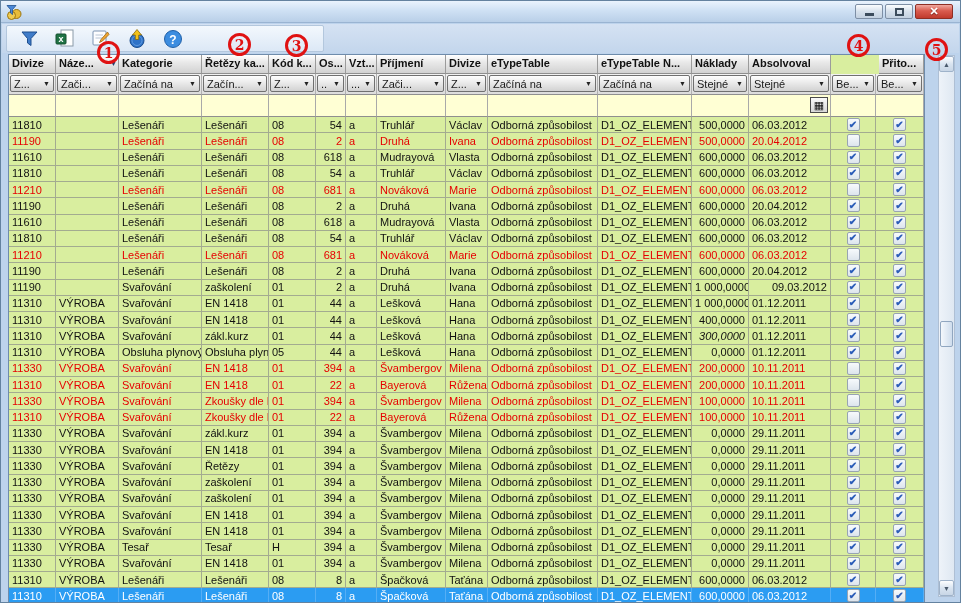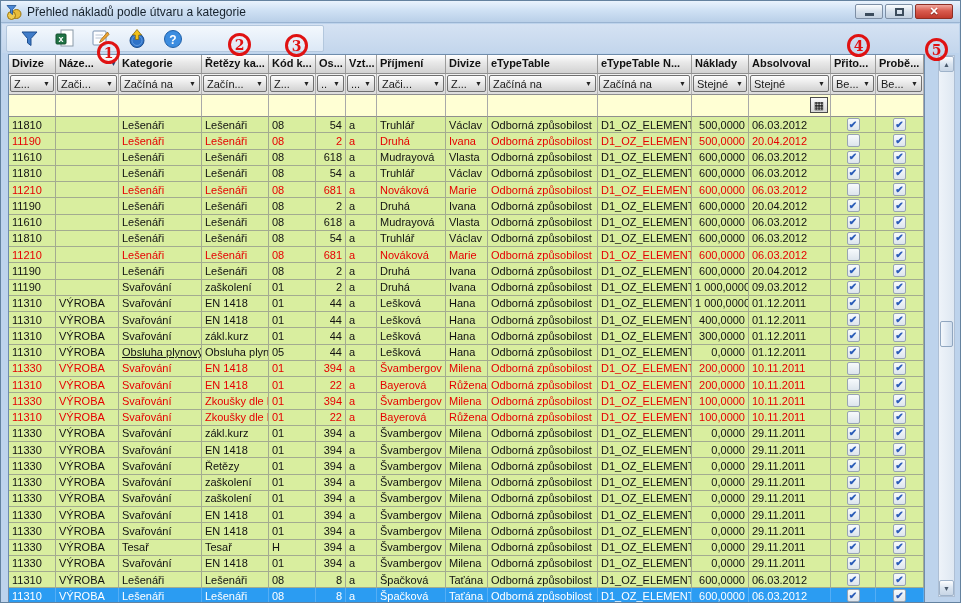--- a/index.html
+++ b/index.html
@@ -72,21 +72,20 @@
 <div class="window" id="window">
 
   <div class="titlebar">
     <span style="display:flex">
       <svg width="16" height="16" viewBox="0 0 16 16">
         <circle cx="10.5" cy="10" r="4.5" fill="#e8bc38" stroke="#9a7410"></circle>
         <circle cx="5.5" cy="11.5" r="4" fill="#f0cc50" stroke="#9a7410"></circle>
         <path d="M1 1.5 h9 l-3.5 4 v5 l-2 -1.5 v-3.5 z" fill="#4a88d8" stroke="#20508e" stroke-width="0.8"></path>
       </svg>
     </span>
-    <span class="title">Přehled nákladů podle útvaru a kategorie</span>
   </div>
 
   <div class="winbtns">
     <button class="wbtn">
         <span class="glyph-min"></span>
       </button>
     <button class="wbtn">
         <span class="glyph-restore"></span>
       </button>
     <button class="wbtn close">
@@ -150,21 +149,21 @@
         <div class="hcell" style="width: 67px;"><span>Řetězy ka...</span></div>
         <div class="hcell" style="width: 47px;"><span>Kód k...</span></div>
         <div class="hcell" style="width: 30px;"><span>Os...</span></div>
         <div class="hcell" style="width: 31px;"><span>Vzt...</span></div>
         <div class="hcell" style="width: 69px;"><span>Příjmení</span></div>
         <div class="hcell" style="width: 42px;"><span>Divize</span></div>
         <div class="hcell" style="width: 110px;"><span>eTypeTable</span></div>
         <div class="hcell" style="width: 94px;"><span>eTypeTable N...</span></div>
         <div class="hcell" style="width: 57px;"><span>Náklady</span></div>
         <div class="hcell" style="width: 82px;"><span>Absolvoval</span></div>
-        <div class="hcell" style="width: 45px;"><span>Přito...</span></div>
+        <div class="hcell" style="width: 45px; margin-left: 48px;"><span>Přito...</span></div>
         <div class="hcell" style="width: 48px;"><span>Probě...</span></div>
       </div>
       <div class="g-row">
         <div class="fcell" style="width: 47px;">
           <div class="combo">
             <span class="ftext">Z...</span>
             <span class="farrow">▼</span>
           </div>
         </div>
         <div class="fcell" style="width: 63px;">
@@ -489,21 +488,21 @@
         <div class="cell" style="width: 83px;">Svařování</div>
         <div class="cell" style="width: 67px;">zaškolení</div>
         <div class="cell" style="width: 47px;">01</div>
         <div class="cell ar" style="width: 30px;">2</div>
         <div class="cell" style="width: 31px;">a</div>
         <div class="cell" style="width: 69px;">Druhá</div>
         <div class="cell" style="width: 42px;">Ivana</div>
         <div class="cell" style="width: 110px;">Odborná způsobilost</div>
         <div class="cell" style="width: 94px;">D1_OZ_ELEMENT</div>
         <div class="cell ar" style="width: 57px;">1 000,0000</div>
-        <div class="cell" style="width: 82px;">09.03.2012</div>
+        <div class="cell" style="width: 82px; text-align: right;">09.03.2012</div>
         <div class="cell ac" style="width: 45px;">
           <span class="cb">✔</span>
         </div>
         <div class="cell ac" style="width: 48px;">
           <span class="cb">✔</span>
         </div>
       </div>
       <div class="g-row row">
         <div class="cell" style="width: 47px;">11310</div>
         <div class="cell" style="width: 63px;">VÝROBA</div>
@@ -551,33 +550,33 @@
         <div class="cell" style="width: 63px;">VÝROBA</div>
         <div class="cell" style="width: 83px;">Svařování</div>
         <div class="cell" style="width: 67px;">zákl.kurz</div>
         <div class="cell" style="width: 47px;">01</div>
         <div class="cell ar" style="width: 30px;">44</div>
         <div class="cell" style="width: 31px;">a</div>
         <div class="cell" style="width: 69px;">Lešková</div>
         <div class="cell" style="width: 42px;">Hana</div>
         <div class="cell" style="width: 110px;">Odborná způsobilost</div>
         <div class="cell" style="width: 94px;">D1_OZ_ELEMENT</div>
-        <div class="cell ar" style="width: 57px;">300,0000</div>
+        <div class="cell ar" style="width: 57px; font-style: italic;">300,0000</div>
         <div class="cell" style="width: 82px;">01.12.2011</div>
         <div class="cell ac" style="width: 45px;">
           <span class="cb">✔</span>
         </div>
         <div class="cell ac" style="width: 48px;">
           <span class="cb">✔</span>
         </div>
       </div>
       <div class="g-row row">
         <div class="cell" style="width: 47px;">11310</div>
         <div class="cell" style="width: 63px;">VÝROBA</div>
-        <div class="cell" style="width: 83px; text-decoration: underline;">Obsluha plynový</div>
+        <div class="cell" style="width: 83px;">Obsluha plynový</div>
         <div class="cell" style="width: 67px;">Obsluha plyn</div>
         <div class="cell" style="width: 47px;">05</div>
         <div class="cell ar" style="width: 30px;">44</div>
         <div class="cell" style="width: 31px;">a</div>
         <div class="cell" style="width: 69px;">Lešková</div>
         <div class="cell" style="width: 42px;">Hana</div>
         <div class="cell" style="width: 110px;">Odborná způsobilost</div>
         <div class="cell" style="width: 94px;">D1_OZ_ELEMENT</div>
         <div class="cell ar" style="width: 57px;">0,0000</div>
         <div class="cell" style="width: 82px;">01.12.2011</div>

